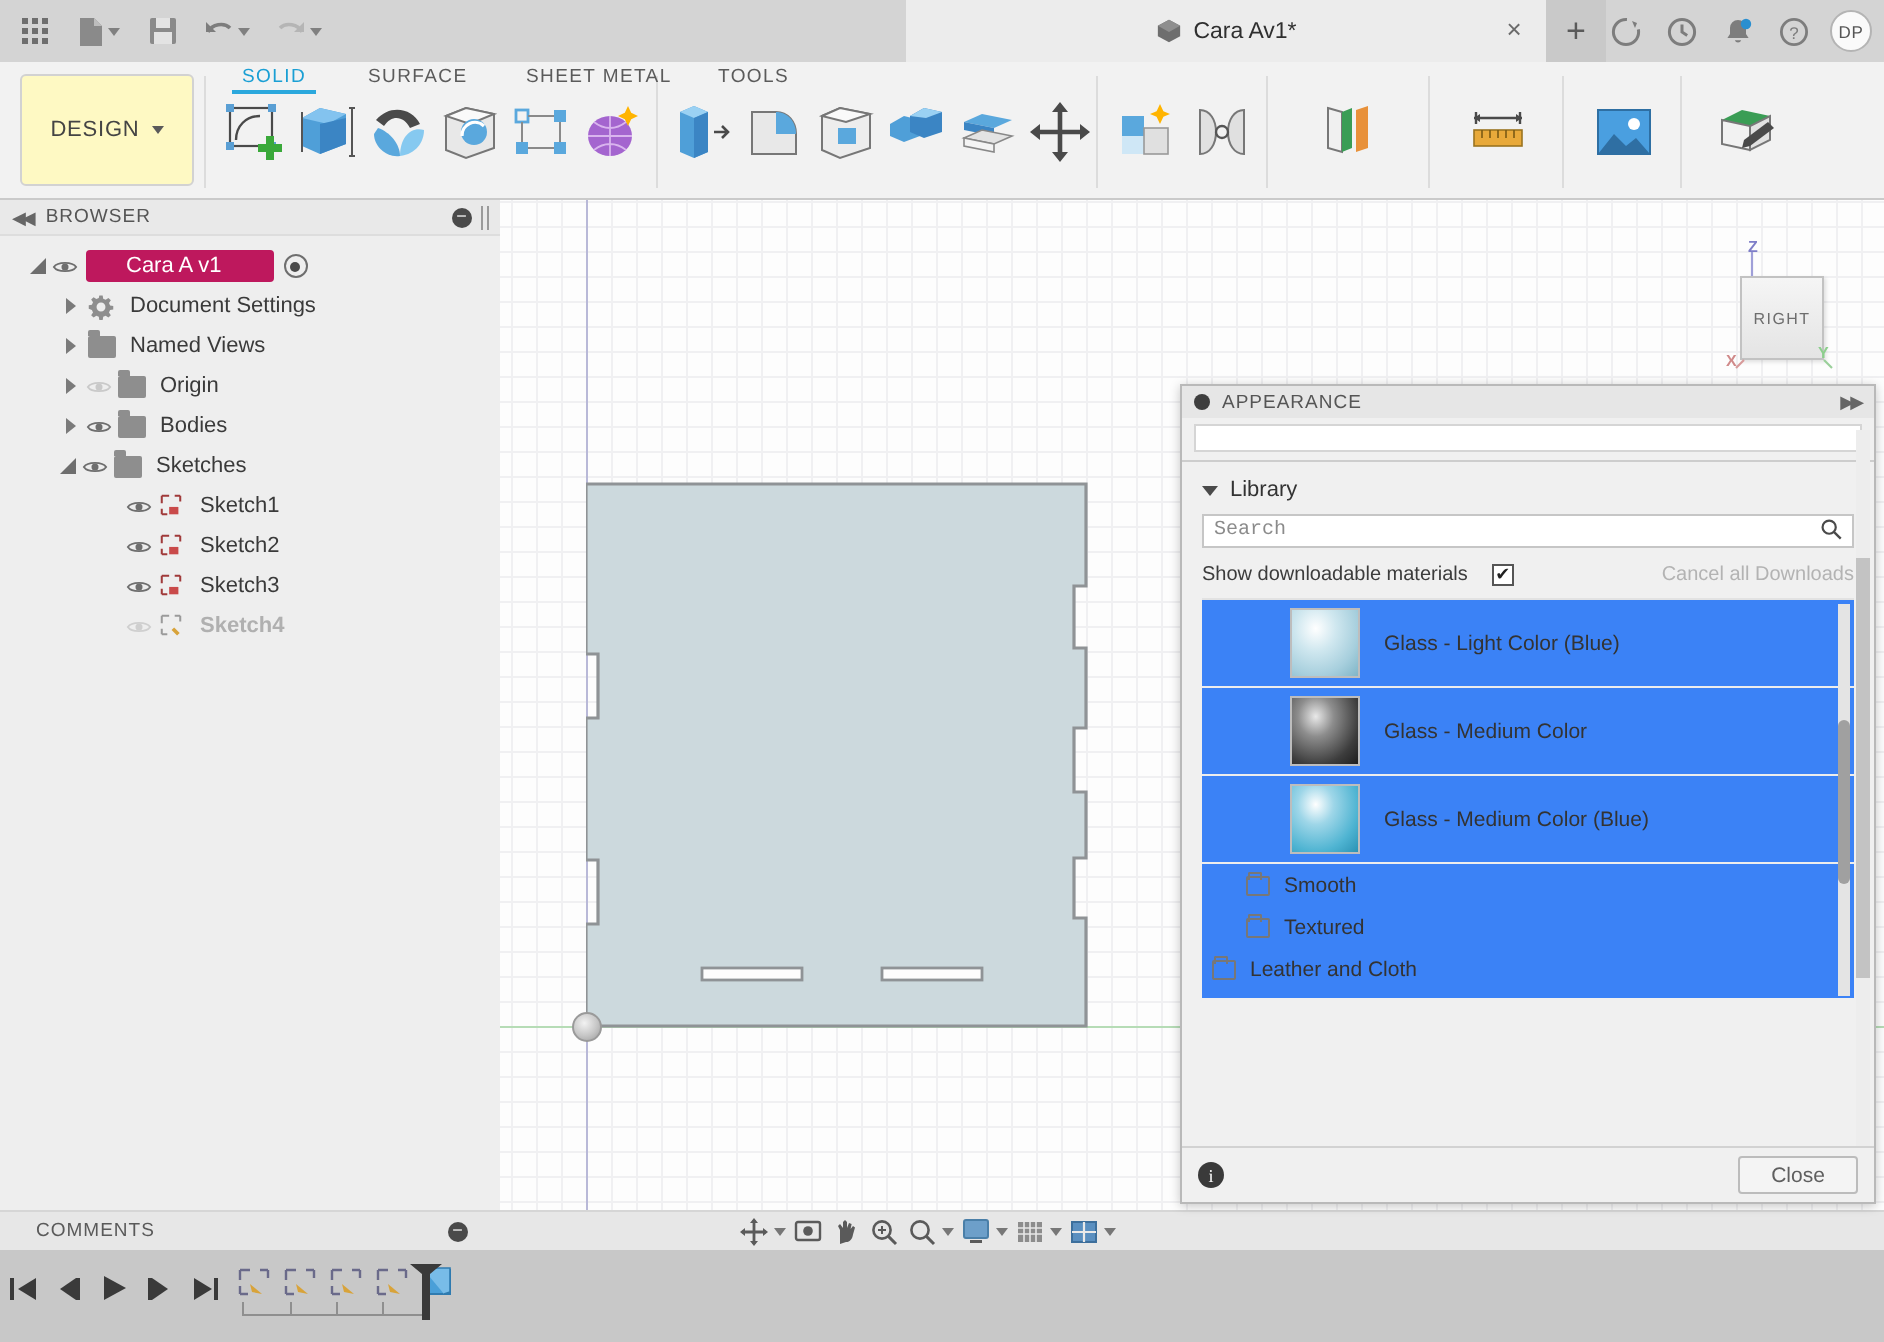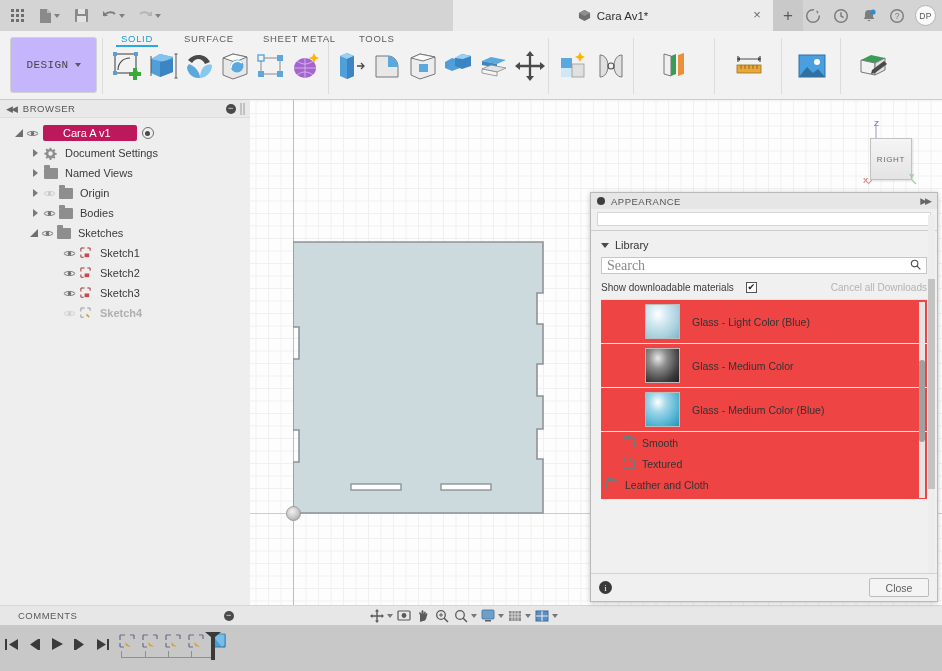--- a/index.html
+++ b/index.html
@@ -41,22 +41,22 @@
     font-size:8.5px;color:#555; display:flex;align-items:center;justify-content:center; letter-spacing:.3px;
   }
 
   
   .ribbon{
     position:absolute; left:0; top:31px; width:942px; height:69px;
     background:#f2f2f2; border-bottom:1px solid #cacaca;
   }
   .design-box{
     position:absolute; left:10px; top:6px; width:87px; height:56px;
-    border:1px solid #d2d2d2; border-radius:3px; background:#c4b5fd;
-    display:flex;align-items:center;justify-content:center; gap:4px; cursor:pointer;font-family:Liberation Mono, monospace;
+    border:1px solid #d2d2d2; border-radius:3px; background:#fef9c3;
+    display:flex;align-items:center;justify-content:center; gap:4px; cursor:pointer;
   }
   .design-box span{ font-size:11px; letter-spacing:.4px; color:#444;}
   .rib-sep{ position:absolute; top:7px; width:1px; height:56px; background:#dcdcdc;}
 
   .tabrow{ position:absolute; top:2px; left:0; width:942px; height:16px;}
   .rtab{ position:absolute; top:0; font-size:9.5px; letter-spacing:.7px; color:#5b5b5b; cursor:pointer; white-space:nowrap;}
   .rtab.active{ color:#1a9fd4;}
   .rtab.active:after{ content:""; position:absolute; left:-5px; right:-5px; bottom:-3px; height:2px; background:#2ba8dd;}
 
   .panel-lbl{ position:absolute; font-size:9px; letter-spacing:.6px; color:#5b5b5b; cursor:pointer; white-space:nowrap;}
@@ -165,33 +165,33 @@
              font-size:9.5px; letter-spacing:.5px; color:#555;}
   .appd-dot{ width:8px;height:8px;border-radius:50%;background:#3e3e3e;}
   .appd-exp{ position:absolute; right:7px; top:3px; color:#666; font-size:9px; letter-spacing:-2px; cursor:pointer;}
   .drop-area{ margin:3px 6px 0 6px; height:14px; background:#fff; border:1px solid #d5d5d5;}
   .appd-sep{ margin-top:4px; height:1px; background:#cdcdcd;}
 
   .lib-row{ display:flex; align-items:center; gap:6px; padding:8px 0 6px 10px; font-size:11px; color:#333; cursor:pointer;}
   .tri-d{ width:0;height:0;border-left:4px solid transparent;border-right:4px solid transparent;border-top:5px solid #4a4a4a;}
 
   .searchwrap{ margin:0 10px; height:17px; background:#fff; border:1px solid #c6c6c6; display:flex; align-items:center; padding:0 5px;}
-  .searchwrap input{ border:0; outline:0; flex:1; font-size:14px; font-family:Liberation Serif, serif; color:#3b3b3b; background:transparent;}
+  .searchwrap input{ border:0; outline:0; flex:1; font-size:10px; font-family:Liberation Mono, monospace; color:#3b3b3b; background:transparent;}
   .searchwrap input::placeholder{ color:#8b8b8b;}
 
   .libtabs{ margin:7px 10px 0 10px; height:18px; background:#e3e3e3; display:flex; align-items:center; gap:0; font-size:10px; color:#3c3c3c;}
   .ltab{ display:flex; align-items:center; gap:5px; padding:0 8px; height:18px; cursor:pointer;}
   .ltab.sel{ background:#d2d2d2;}
 
   .dlrow{ display:flex; align-items:center; padding:8px 10px 6px 10px; font-size:10px; color:#3c3c3c;}
   .chk{ width:11px;height:11px;border:1px solid #555; margin-left:12px; background:#fff; display:flex;align-items:center;justify-content:center; cursor:pointer;}
   .chk:after{ content:"\2714"; font-size:9px; color:#222; line-height:9px;}
   .cancel-dl{ margin-left:auto; color:#b3b3b3; font-size:10px;}
 
-  .listwrap{ position:relative; margin:0 10px; height:200px; background:#ef4444; border-top:1px solid #e2e2e2; overflow:hidden;text-align:right;}
+  .listwrap{ position:relative; margin:0 10px; height:200px; background:#3b82f6; border-top:1px solid #e2e2e2; overflow:hidden;text-align:right;}
   .mat-row{ display:flex; align-items:center; height:44px; padding-left:44px; border-bottom:1px solid #ededed; cursor:pointer;}
   .sw{ width:35px;height:35px; border:1px solid #bdbdbd; flex:0 0 auto; margin-right:12px;}
   .sw.a{ background:radial-gradient(ellipse at 36% 28%, #ffffff 0%, #cfe7ef 34%, #a7cfdd 70%, #7fb5c7 100%);}
   .sw.b{ background:radial-gradient(ellipse at 36% 28%, #e9e9e9 0%, #8d8d8d 30%, #3d3d3d 72%, #1e1e1e 100%);}
   .sw.c{ background:radial-gradient(ellipse at 36% 28%, #ffffff 0%, #9ed6e8 30%, #4fb4d2 70%, #2a92b4 100%);}
   .mat-name{ font-size:10.5px; color:#333;}
 
   .fold-row{ display:flex; align-items:center; gap:7px; height:21px; font-size:10.5px; color:#333; cursor:pointer;}
   .fold-row.ind{ padding-left:22px;}
   .fold-row.root{ padding-left:5px;}

